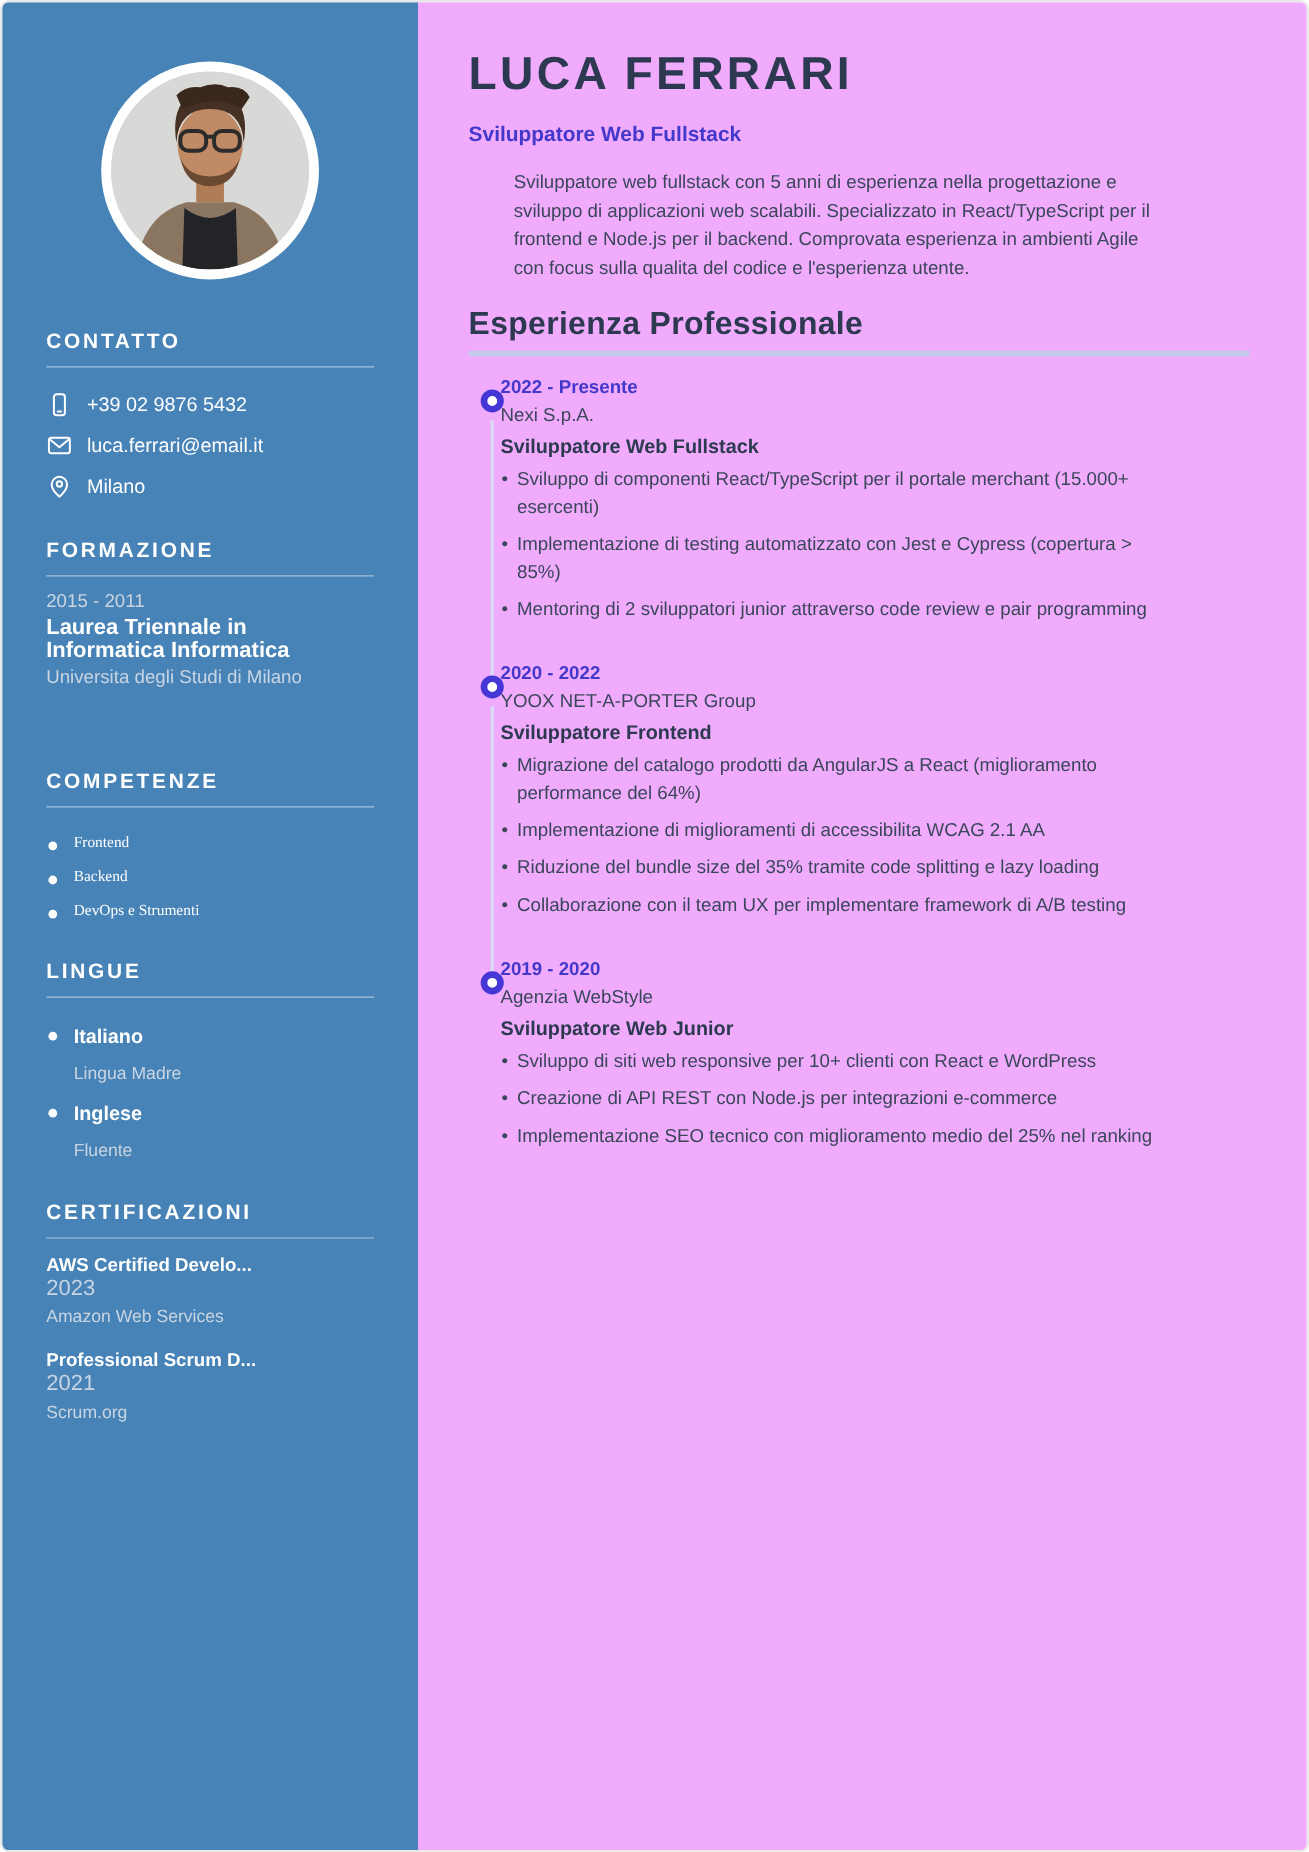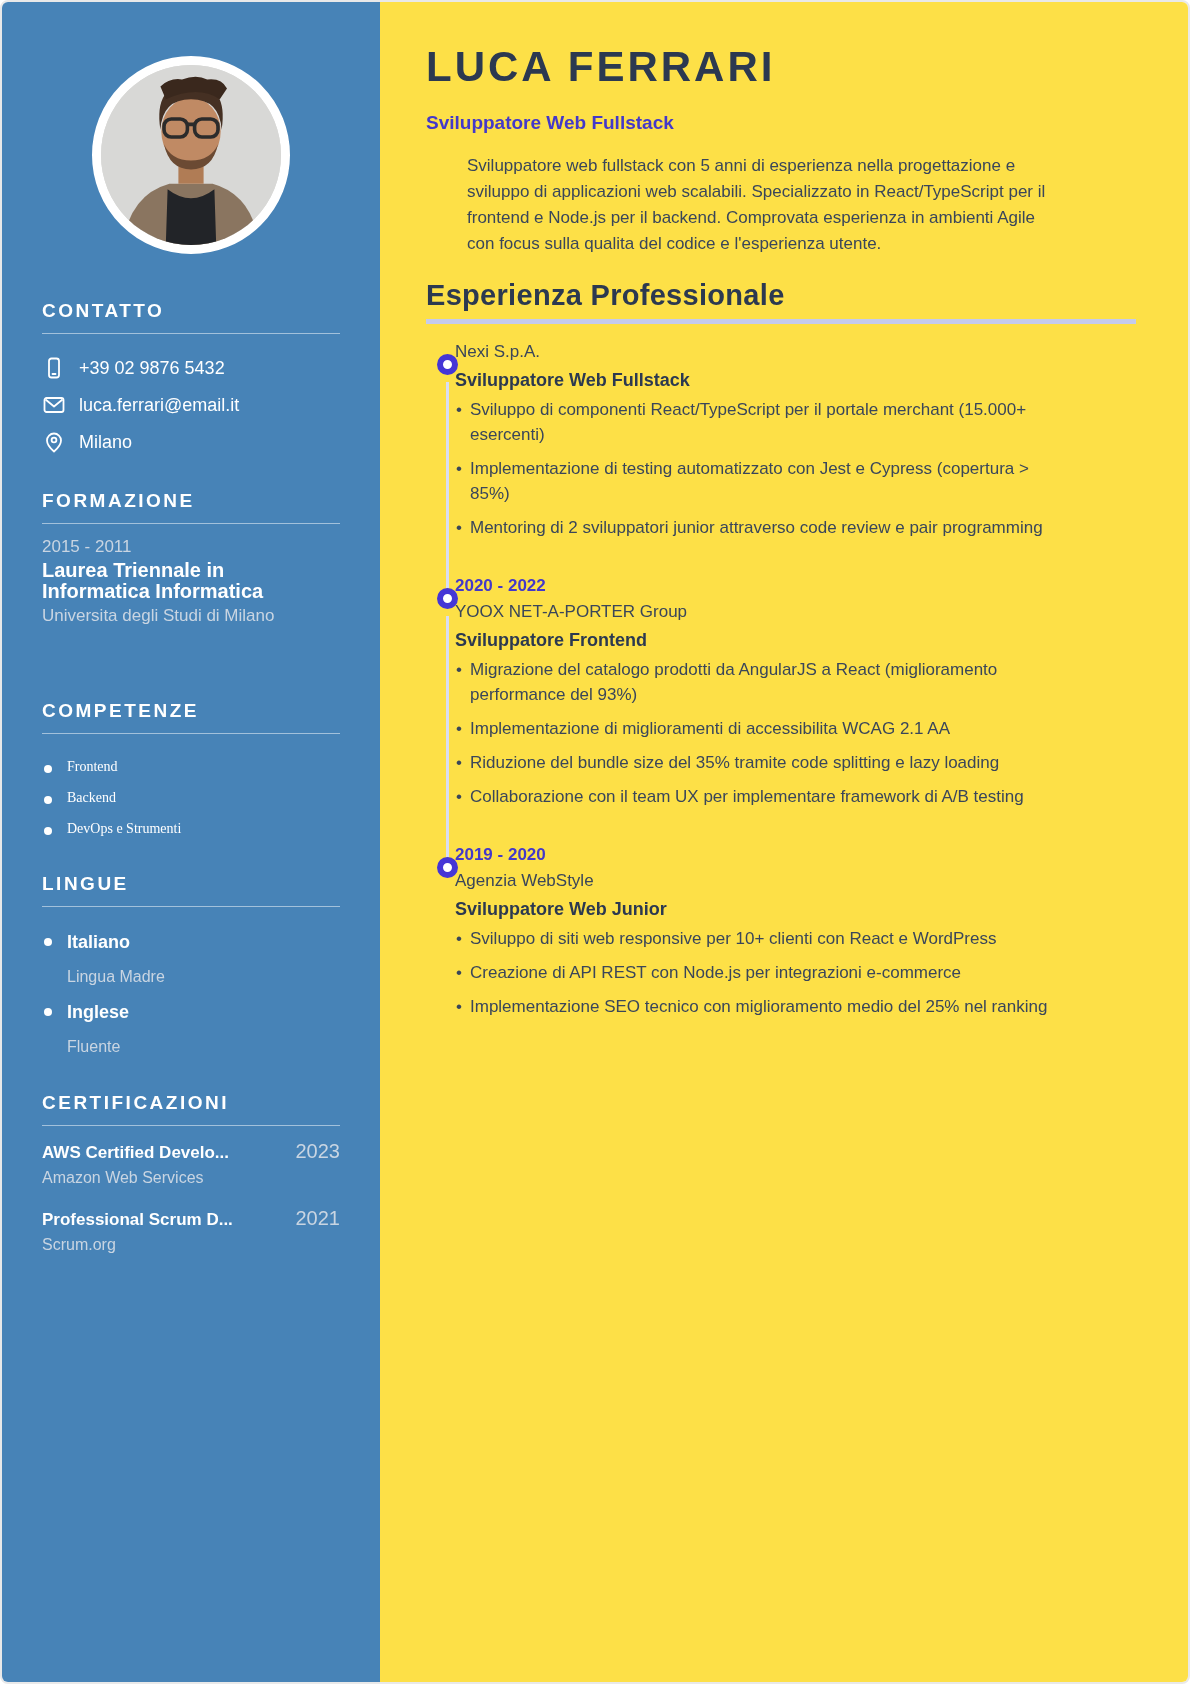--- a/index.html
+++ b/index.html
@@ -47,29 +47,29 @@
   .lang-list li { position:relative; padding-left:25px; margin-bottom:16px; }
   .lang-list li::before {
     content:''; position:absolute; left:2px; top:6px; width:8px; height:8px;
     border-radius:50%; background:#fff;
   }
   .lang-name { font-size:18px; font-weight:700; }
   .lang-level { font-size:16px; color:#c9d5e2; margin-top:15px; }
 
   .cert-list { margin-top:14px; }
   .cert-item { margin-bottom:20px; }
-  .cert-row { display:flex; justify-content:space-between; align-items:baseline; }
+  .cert-row { display:flex; justify-content:space-between; align-items:baseline;flex-direction:column; }
   .cert-name { font-size:17px; font-weight:700; white-space:nowrap; overflow:hidden; max-width:225px; }
   .cert-year { font-size:20px; color:#c9d5e2; }
   .cert-issuer { font-size:16px; color:#c9d5e2; margin-top:6px; }
 
   
   .main {
     position:absolute; left:378px; top:0; right:0; bottom:0;
-    padding:42px 52px 0 46px; background:#fde047;
+    padding:42px 52px 0 46px; background:#f0abfc;
   }
   .name {
     font-size:42px; font-weight:800; letter-spacing:3px; color:#2c3950; line-height:1.1;
   }
   .role-title { margin-top:22px; font-size:19px; font-weight:700; color:#4338ca; }
   .summary { margin-top:19px; font-size:17px; line-height:26px; color:#3a465a; max-width:590px;margin-left:41px; }
 
   .exp-title { margin-top:22px; font-size:29px; font-weight:700; color:#2c3950; letter-spacing:0.3px; }
   .exp-bar { width:710px; height:5px; background:#c5cbec; margin-top:7px; }
 
@@ -214,40 +214,41 @@
     <h1 class="name">LUCA FERRARI</h1>
     <div class="role-title">Sviluppatore Web Fullstack</div>
     <p class="summary">Sviluppatore web fullstack con 5 anni di esperienza nella progettazione e sviluppo di applicazioni web scalabili. Specializzato in React/TypeScript per il frontend e Node.js per il backend. Comprovata esperienza in ambienti Agile con focus sulla qualita del codice e l'esperienza utente.</p>
 
     <h2 class="exp-title">Esperienza Professionale</h2>
     <div class="exp-bar"></div>
 
     <div class="jobs">
 
         <article class="job">
+          <div class="job-period">2022 - Presente</div>
           <div class="job-company">Nexi S.p.A.</div>
           <div class="job-role">Sviluppatore Web Fullstack</div>
           <ul class="job-bullets">
 
               <li>Sviluppo di componenti React/TypeScript per il portale merchant (15.000+ esercenti)</li>
 
 
               <li>Implementazione di testing automatizzato con Jest e Cypress (copertura &gt; 85%)</li>
 
               <li>Mentoring di 2 sviluppatori junior attraverso code review e pair programming</li>
             </ul>
         </article>
 
         <article class="job">
           <div class="job-period">2020 - 2022</div>
           <div class="job-company">YOOX NET-A-PORTER Group</div>
           <div class="job-role">Sviluppatore Frontend</div>
           <ul class="job-bullets">
 
-              <li>Migrazione del catalogo prodotti da AngularJS a React (miglioramento performance del 93%)</li>
+              <li>Migrazione del catalogo prodotti da AngularJS a React (miglioramento performance del 64%)</li>
 
               <li>Implementazione di miglioramenti di accessibilita WCAG 2.1 AA</li>
 
               <li>Riduzione del bundle size del 35% tramite code splitting e lazy loading</li>
 
               <li>Collaborazione con il team UX per implementare framework di A/B testing</li>
             </ul>
         </article>
 
         <article class="job">

